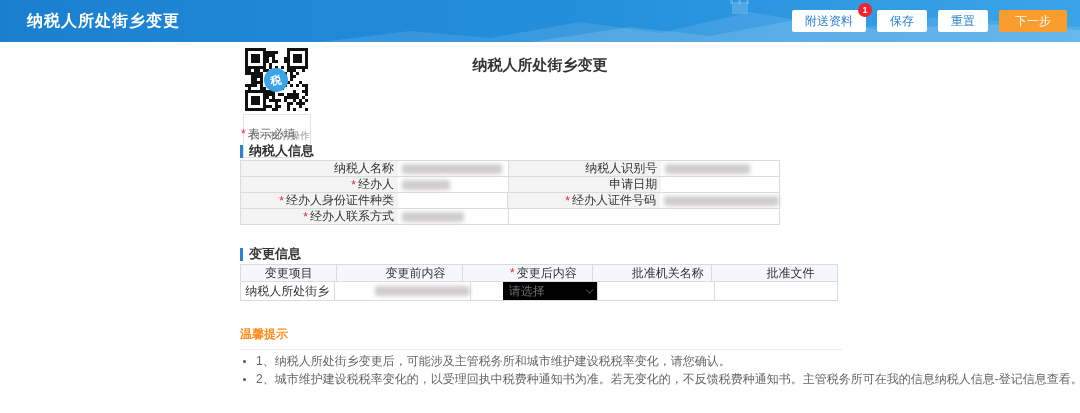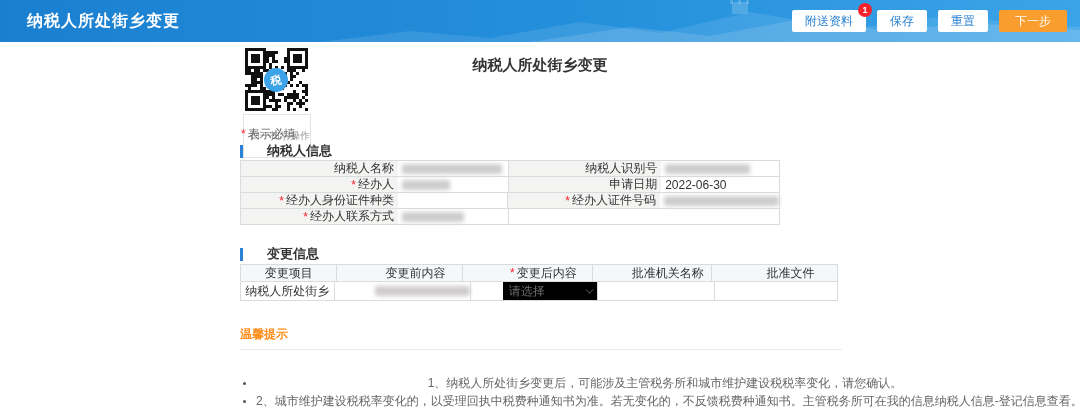--- a/index.html
+++ b/index.html
@@ -29,21 +29,21 @@
     border-radius:50%;background:#3da3e8;color:#fff;font-size:11px;display:flex;align-items:center;
     justify-content:center;font-weight:bold;transform:rotate(-8deg);}
   .qrcap{margin-top:1px;width:68px;border:1px solid #e4e4e4;text-align:right;
     font-size:10px;color:#999;padding:14px 0;background:#fff;}
 
   
   .form-title{position:absolute;left:240px;top:56px;width:600px;text-align:center;
     font-size:15px;color:#333;font-weight:600;}
   .required-note{position:absolute;left:241px;top:126px;font-size:12px;color:#666;}
   .star{color:#f5222d;margin-right:2px;}
-  .sec{position:absolute;display:flex;align-items:center;gap:18px;}
+  .sec{position:absolute;display:flex;align-items:center;}
   .sec-bar{width:3px;height:13px;background:#2a82d4;margin-right:6px;}
   .sec-title{font-size:13px;font-weight:bold;color:#333;}
   .sec1{left:240px;top:142px;}
   .sec2{left:240px;top:245px;}
 
   
   .t1{position:absolute;left:240px;top:160px;width:540px;border:1px solid #d9dcde;border-bottom:none;font-size:12px;color:#333;}
   .t1row{display:flex;border-bottom:1px solid #d9dcde;height:16px;}
   .t1cell{display:flex;height:100%;}
   .t1cell.cl{width:297px;border-right:1px solid #d9dcde;}
@@ -70,21 +70,21 @@
   .c1{width:123px;} .c2{width:119px;} .c3{width:125px;} .c4{width:111px;text-align:center;} .c5{width:119px;}
   .t2c.left{justify-content:flex-start;padding-left:8px;}
   .ysel{background:#000000;width:100%;height:100%;display:flex;align-items:center;
     justify-content:space-between;padding:0 6px;color:#6f6f6f;cursor:pointer;}
   .ysel .chev{border-color:#444;}
 
   
   .tips{position:absolute;left:240px;top:326px;width:834px;}
   .tips-title{font-size:12px;font-weight:bold;color:#ff8b17;}
   .tips-divider{width:602px;height:1px;background:#ebebeb;margin-top:6px;}
-  .tips ul{margin:24px 0 0 16px;padding:0;text-align:center;}
+  .tips ul{margin:2px 0 0 16px;padding:0;}
   .tips li{font-size:12px;color:#666;line-height:18px;white-space:nowrap;list-style:disc;}
   .tips li::marker{color:#555;font-size:10px;}
 </style>
 </head>
 <body>
 
 <div class="topbar">
   <svg class="deco" viewBox="0 0 760 42" preserveAspectRatio="none">
     <path d="M0 42 L90 31 L170 38 L260 22 L340 33 L430 12 L530 29 L620 17 L760 27 L760 42 Z" fill="rgba(255,255,255,0.10)"></path>
     <path d="M210 42 L310 27 L390 36 L480 19 L570 31 L650 23 L760 30 L760 42 Z" fill="rgba(255,255,255,0.13)"></path>
@@ -593,23 +593,20 @@
           <span>经办人</span>
         </div>
       <div class="val">
           <span class="redact w48"></span>
         </div>
     </div>
     <div class="t1cell cr">
       <div class="lbl">
           <span>申请日期</span>
         </div>
-      <div class="val">
-          <span>2022-06-30</span>
-        </div>
     </div>
   </div>
   <div class="t1row">
     <div class="t1cell cl">
       <div class="lbl">
           <span class="star">*</span>
           <span>经办人身份证件种类</span>
         </div>
     </div>
     <div class="t1cell cr">

